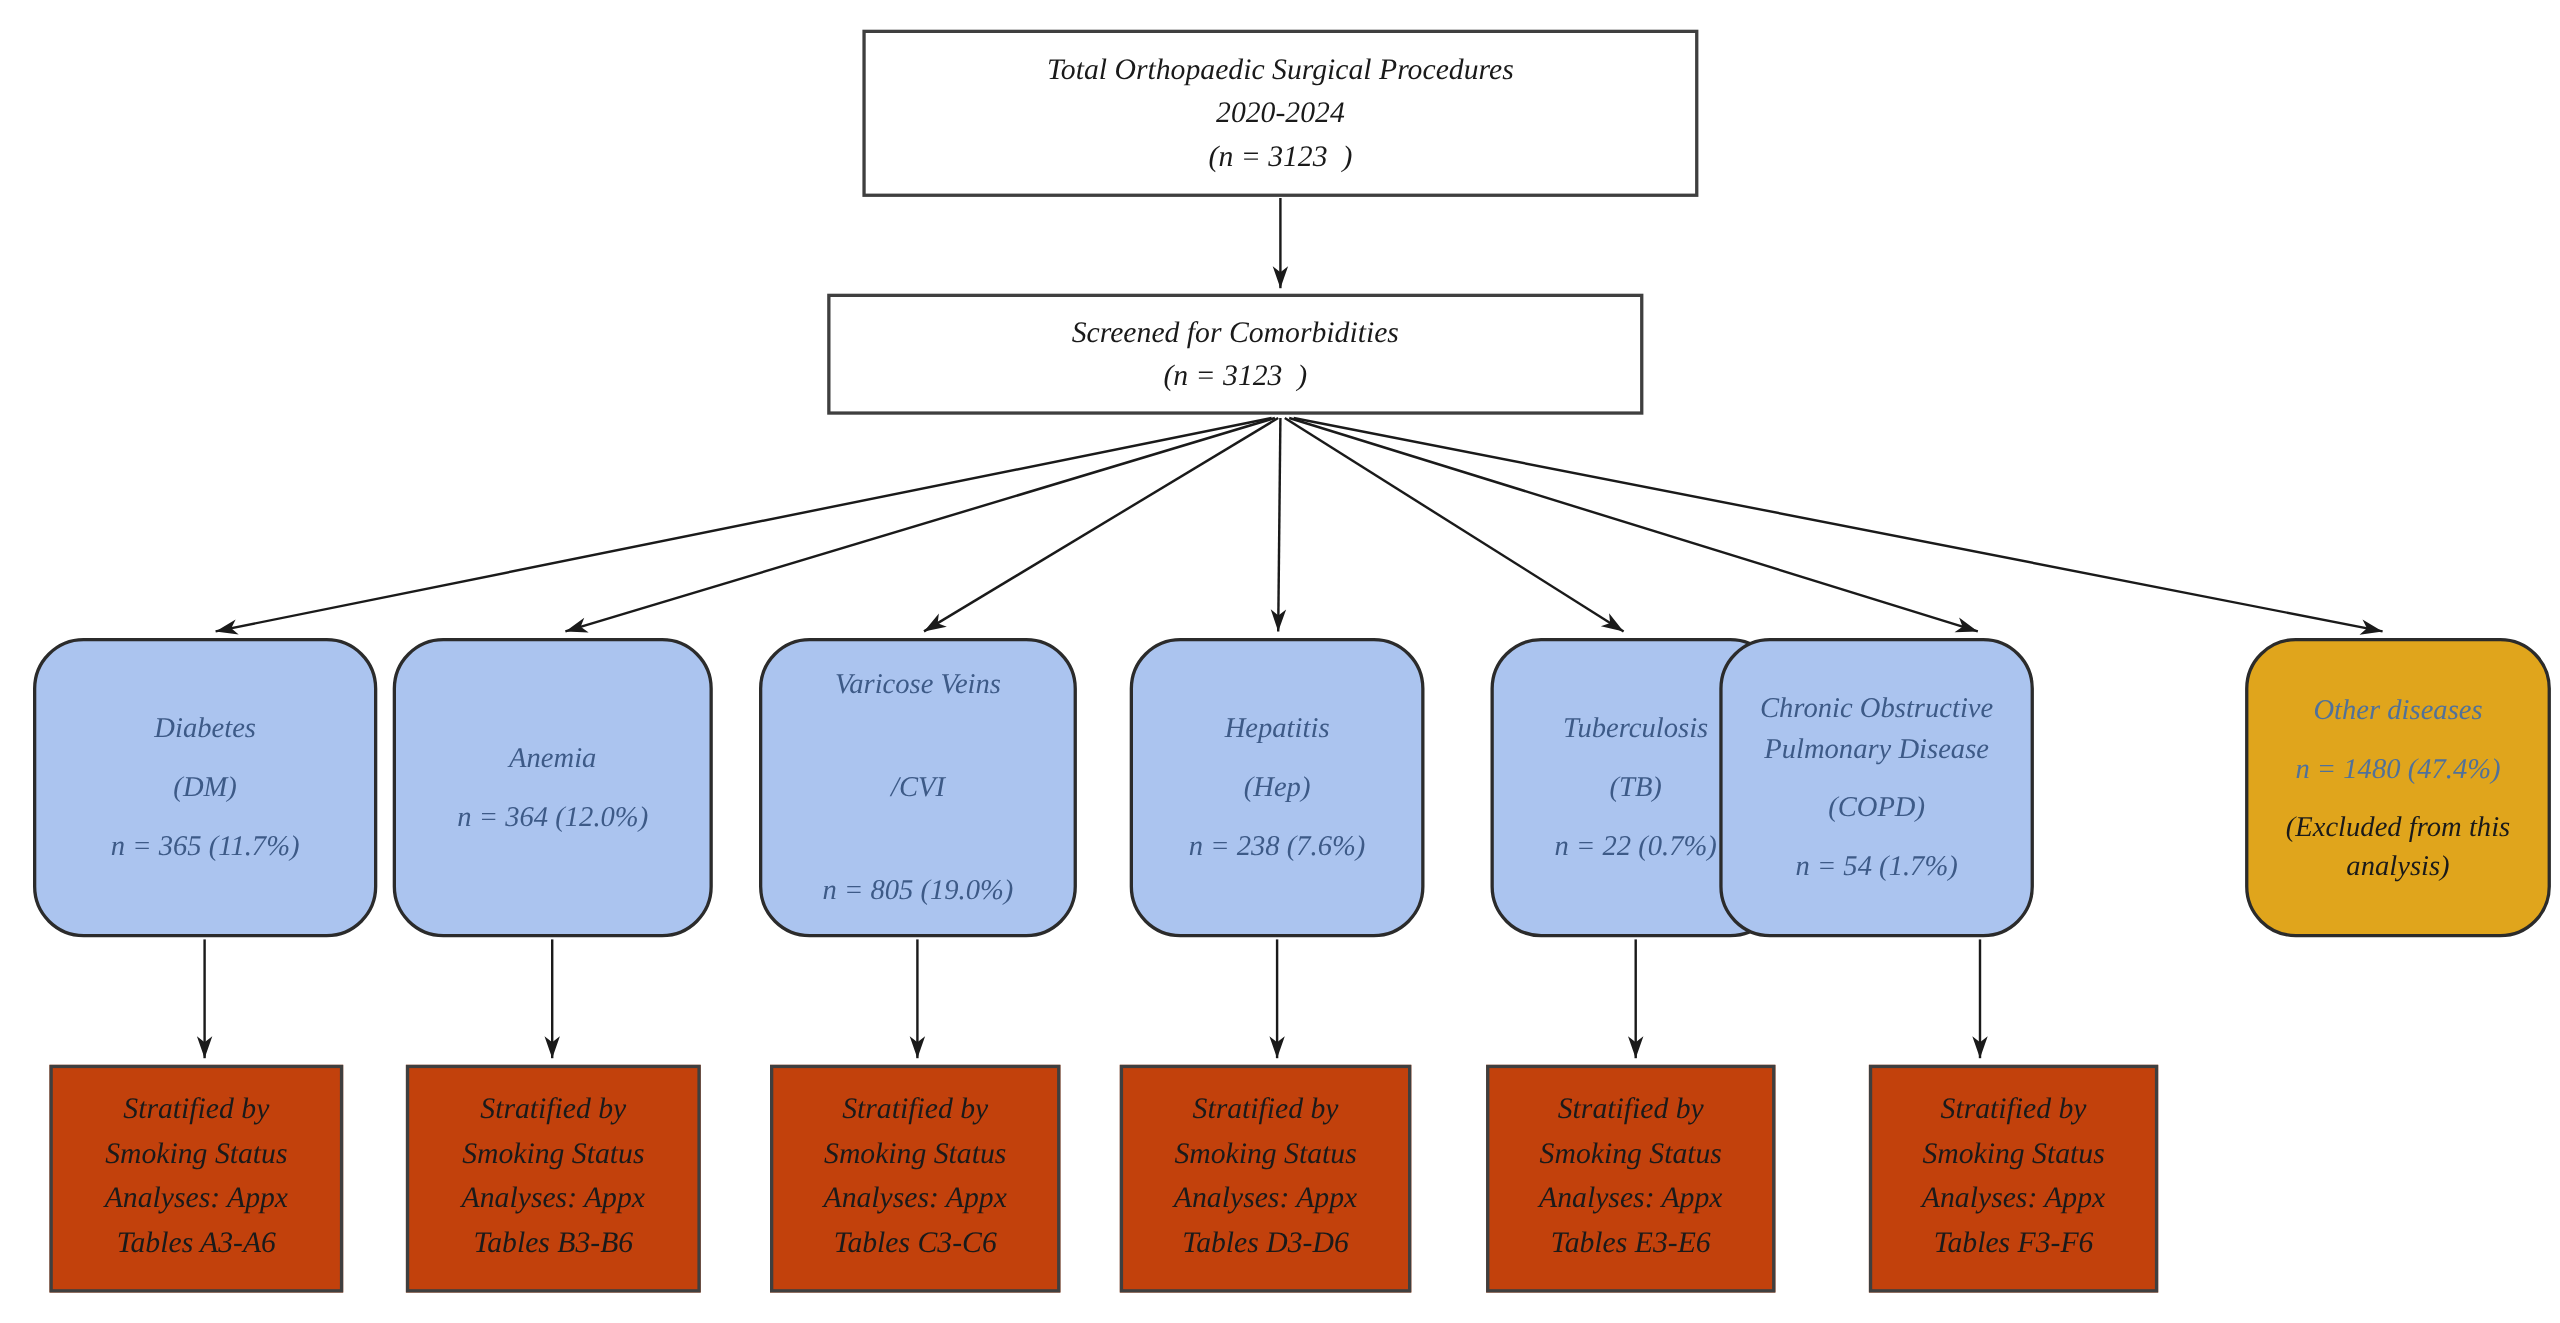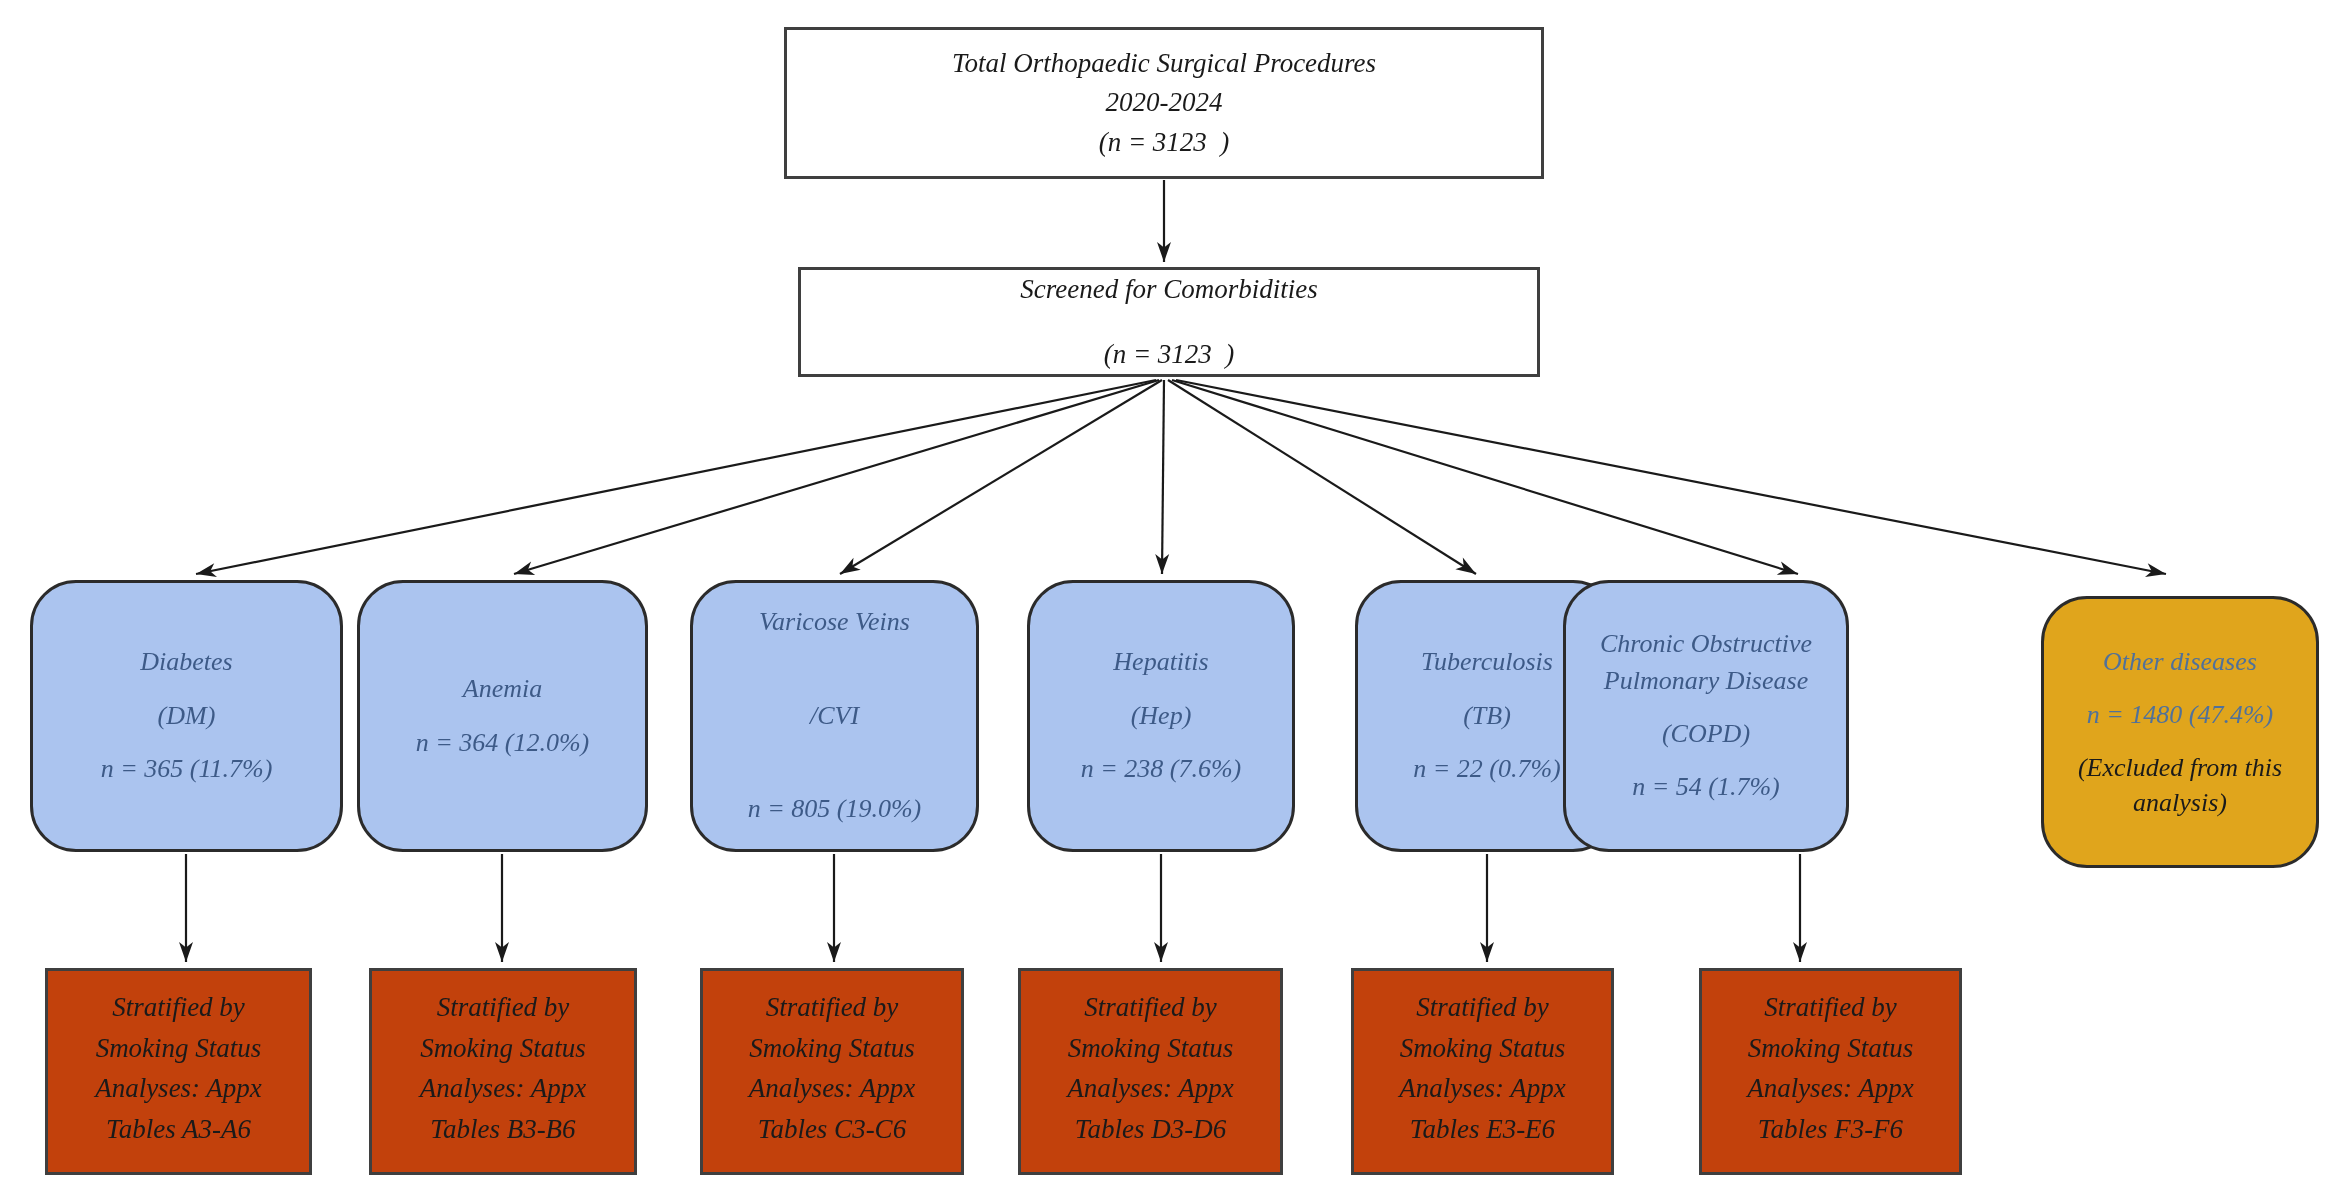--- a/index.html
+++ b/index.html
@@ -88,21 +88,21 @@
       <line x1="1800" y1="854" x2="1800" y2="962" marker-end="url(#ah)"></line>
     </g>
   </svg>
 
   <div class="node white-box" style="left:784px;top:27px;width:760px;height:152px;">
     <div>Total Orthopaedic Surgical Procedures</div>
     <div>2020-2024</div>
     <div class="pre">(n = 3123  )</div>
   </div>
 
-  <div class="node white-box" style="left:798px;top:267px;width:742px;height:110px;justify-content:space-between;">
+  <div class="node white-box" style="left:752px;top:267px;width:742px;height:110px;">
     <div>Screened for Comorbidities</div>
     <div class="pre">(n = 3123  )</div>
   </div>
 
   <div class="node c-box" style="left:30px;top:580px;width:313px;height:272px;text-align:right;">
     <div>Diabetes</div>
     <div>(DM)</div>
     <div>n = 365 (11.7%)</div>
   </div>
 
@@ -128,21 +128,21 @@
     <div>(TB)</div>
     <div>n = 22 (0.7%)</div>
   </div>
 
   <div class="node c-box" style="left:1563px;top:580px;width:286px;height:272px;">
     <div>Chronic Obstructive Pulmonary Disease</div>
     <div>(COPD)</div>
     <div>n = 54 (1.7%)</div>
   </div>
 
-  <div class="node c-box gold" style="left:2041px;top:580px;width:278px;height:272px;margin-top:16px;">
+  <div class="node c-box gold" style="left:2041px;top:580px;width:278px;height:272px;">
     <div>Other diseases</div>
     <div>n = 1480 (47.4%)</div>
     <div class="c-note">(Excluded from this analysis)</div>
   </div>
 
   <div class="node o-box" style="left:45px;top:968px;width:267px;height:207px;">
     <div class="o-text">Stratified by
 Smoking Status
 Analyses: Appx
 Tables A3-A6</div>

